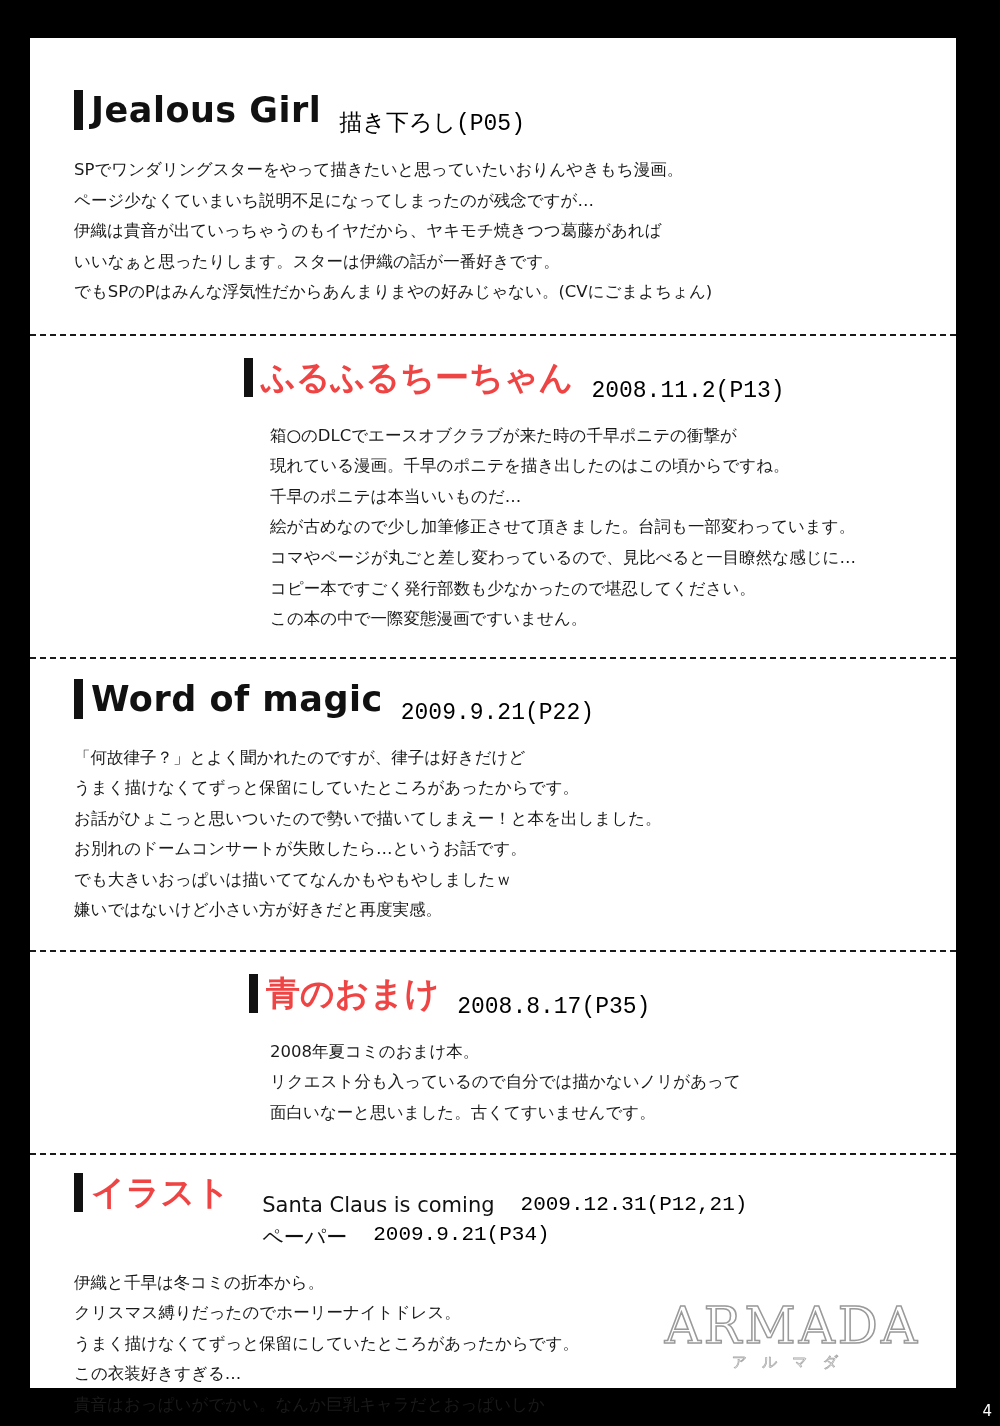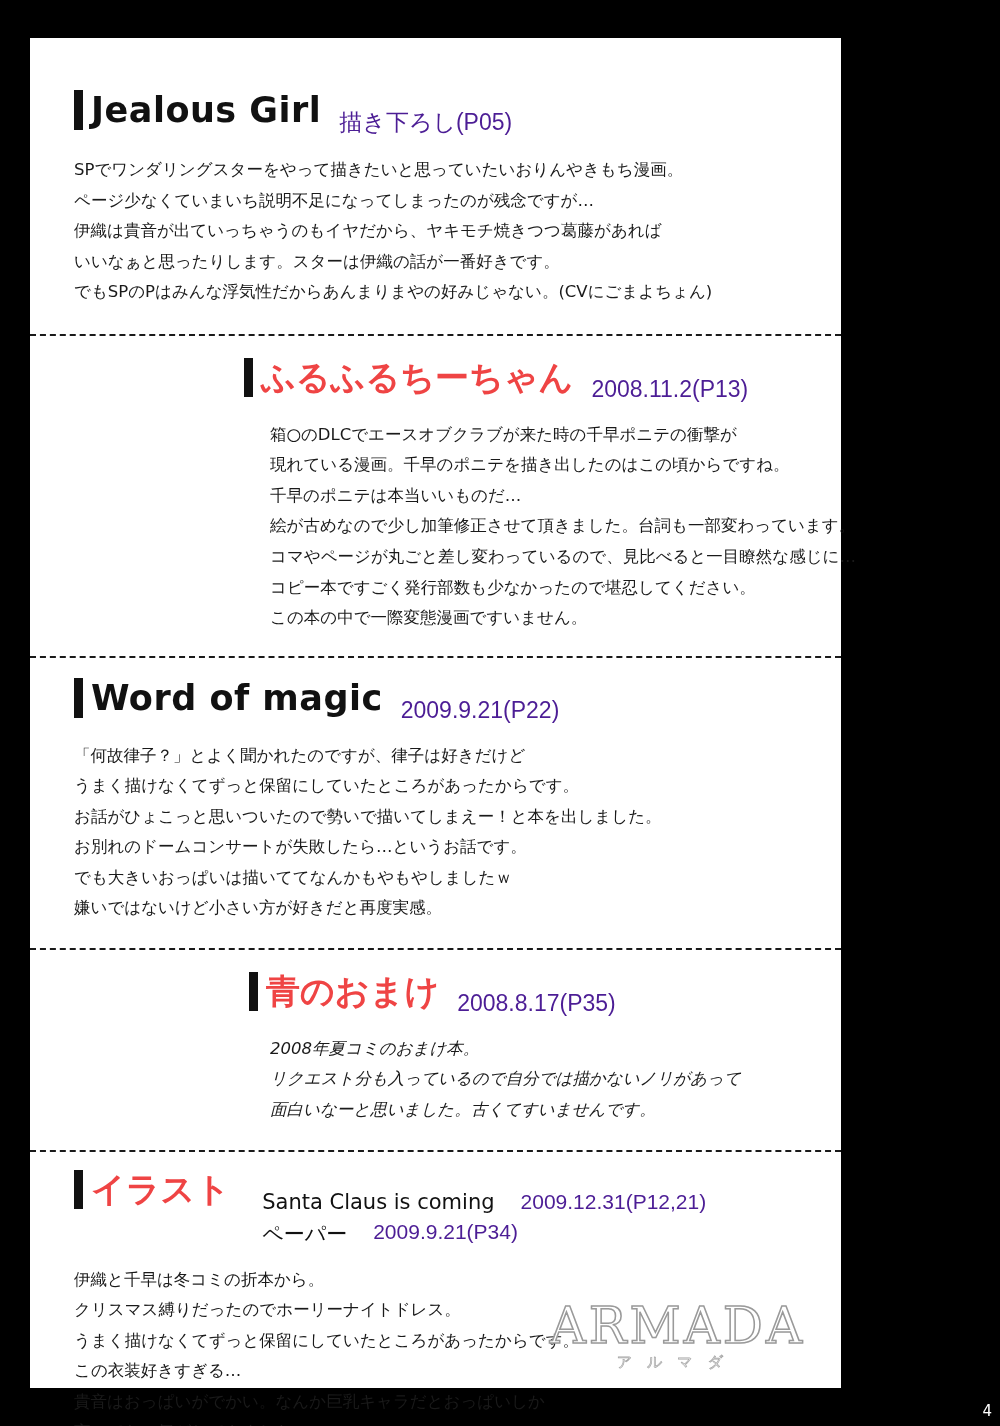--- a/index.html
+++ b/index.html
@@ -11,21 +11,21 @@
     width: 1000px;
     height: 1426px;
     font-family: "DejaVu Sans", "Liberation Sans", sans-serif;
     position: relative;
     overflow: hidden;
   }
   .page {
     position: absolute;
     left: 30px;
     top: 38px;
-    width: 811px;
+    width: 926px;
     height: 1350px;
     background: #ffffff;
     box-sizing: border-box;
     padding: 0;
   }
   .page-number {
     position: absolute;
     right: 8px;
     bottom: 6px;
     color: #ffffff;
@@ -75,41 +75,41 @@
     font-family: "DejaVu Sans", "Liberation Sans", sans-serif;
   }
   .title-jp {
     font-size: 34px;
     font-weight: 700;
     color: #ef4444;
     line-height: 1.15;
   }
   .date {
     font-size: 23px;
-    color: #4c1d95;
+    color: #000000;
     font-weight: 400;
     white-space: nowrap;
-    font-family: Liberation Sans, sans-serif;
+    font-family: Liberation Mono, monospace;
   }
   .date.sm {
     font-size: 21px;
   }
   .body-txt {
     font-size: 16.5px;
     line-height: 1.85;
     color: #1a1a1a;
     margin-top: 17px;
   }
   .body-txt div {
     white-space: pre;
   }
   .indent-1 { padding-left: 0px; }
   .indent-2 { padding-left: 196px; }
   .indent-3 { padding-left: 0px; }
-  .indent-4 { padding-left: 196px; font-style: italic; }
+  .indent-4 { padding-left: 196px; }
   .indent-5 { padding-left: 0px; }
 
   .illust-lines {
     display: flex;
     flex-direction: column;
     gap: 6px;
     padding-left: 14px;
   }
   .illust-line {
     display: flex;

